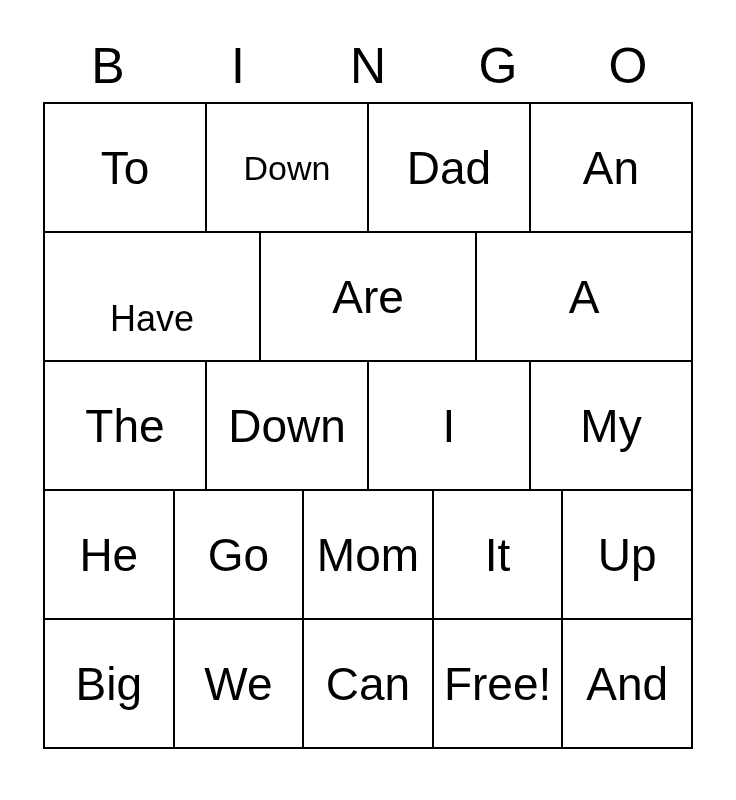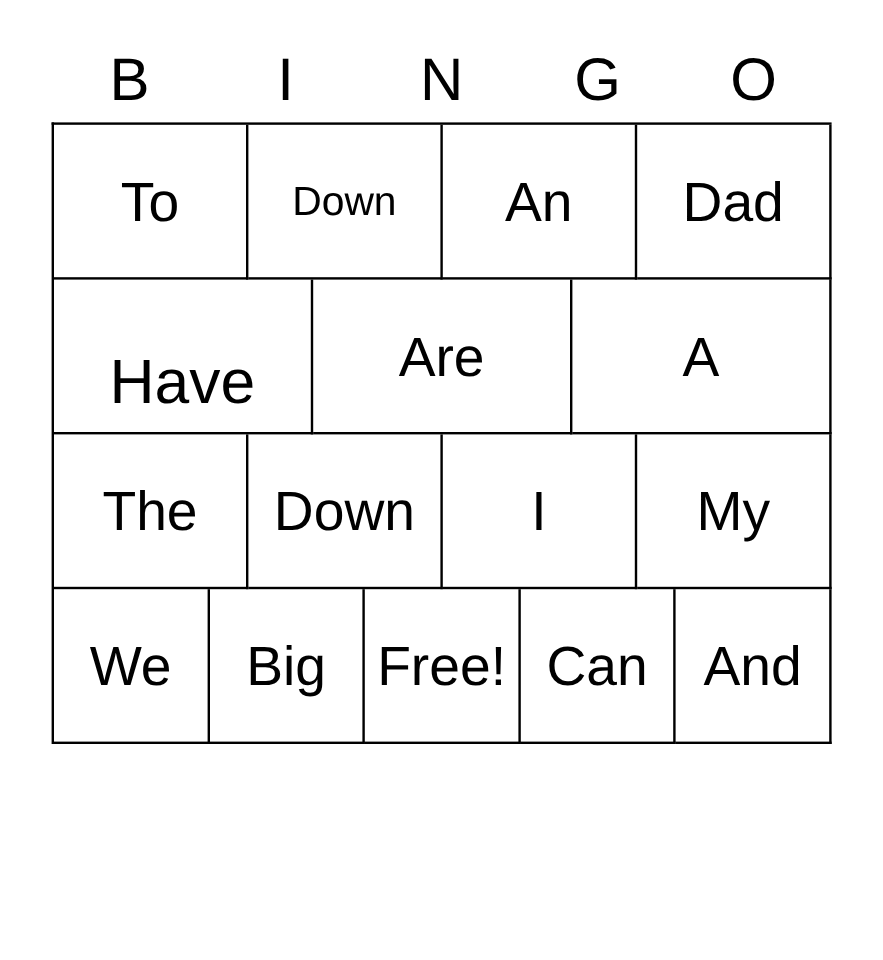--- a/index.html
+++ b/index.html
@@ -60,21 +60,21 @@
   .cell-text {
     font-size: 46px;
     line-height: 1;
     white-space: nowrap;
     display: block;
   }
   .cell-text.shrink {
     font-size: 34px;
   }
   .cell-text.shrink2 {
-    font-size: 52px;
+    font-size: 36px;
     margin-top: 44px;
   }
 </style>
 </head>
 <body>
 
 <div class="bingo-card">
   <div class="header-row">
     <div class="header-cell">B</div>
     <div class="header-cell">I</div>
@@ -86,24 +86,24 @@
   <div class="grid">
 
     <div class="grid-row">
       <div class="cell">
           <span class="cell-text">To</span>
         </div>
       <div class="cell">
           <span class="cell-text shrink">Down</span>
         </div>
       <div class="cell">
-          <span class="cell-text">An</span>
+          <span class="cell-text">Dad</span>
         </div>
       <div class="cell">
-          <span class="cell-text">Dad</span>
+          <span class="cell-text">An</span>
         </div>
     </div>
 
     <div class="grid-row">
       <div class="cell">
           <span class="cell-text shrink2">Have</span>
         </div>
       <div class="cell">
           <span class="cell-text">Are</span>
         </div>
@@ -120,33 +120,50 @@
           <span class="cell-text">Down</span>
         </div>
       <div class="cell">
           <span class="cell-text">I</span>
         </div>
       <div class="cell">
           <span class="cell-text">My</span>
         </div>
     </div>
 
+    <div class="grid-row">
+      <div class="cell">
+          <span class="cell-text">He</span>
+        </div>
+      <div class="cell">
+          <span class="cell-text">Go</span>
+        </div>
+      <div class="cell">
+          <span class="cell-text">Mom</span>
+        </div>
+      <div class="cell">
+          <span class="cell-text">It</span>
+        </div>
+      <div class="cell">
+          <span class="cell-text">Up</span>
+        </div>
+    </div>
 
     <div class="grid-row">
+      <div class="cell">
+          <span class="cell-text">Big</span>
+        </div>
       <div class="cell">
           <span class="cell-text">We</span>
         </div>
       <div class="cell">
-          <span class="cell-text">Big</span>
+          <span class="cell-text">Can</span>
         </div>
       <div class="cell">
           <span class="cell-text">Free!</span>
-        </div>
-      <div class="cell">
-          <span class="cell-text">Can</span>
         </div>
       <div class="cell">
           <span class="cell-text">And</span>
         </div>
     </div>
 
   </div>
 </div>
 
 </body></html>

